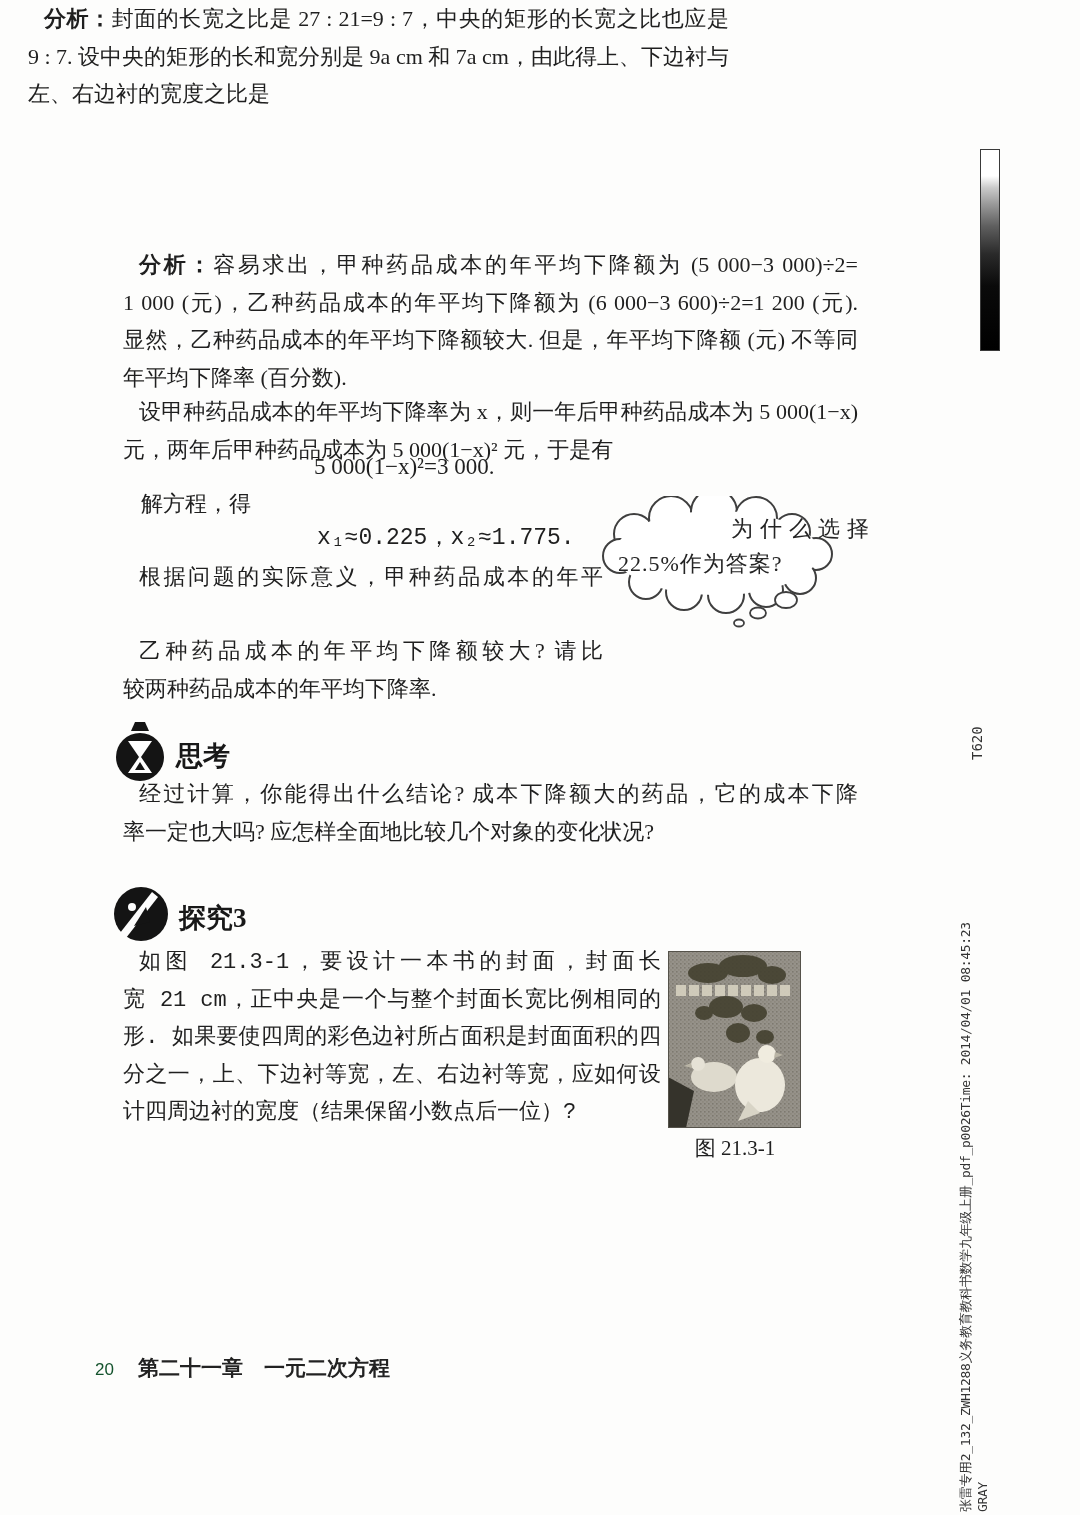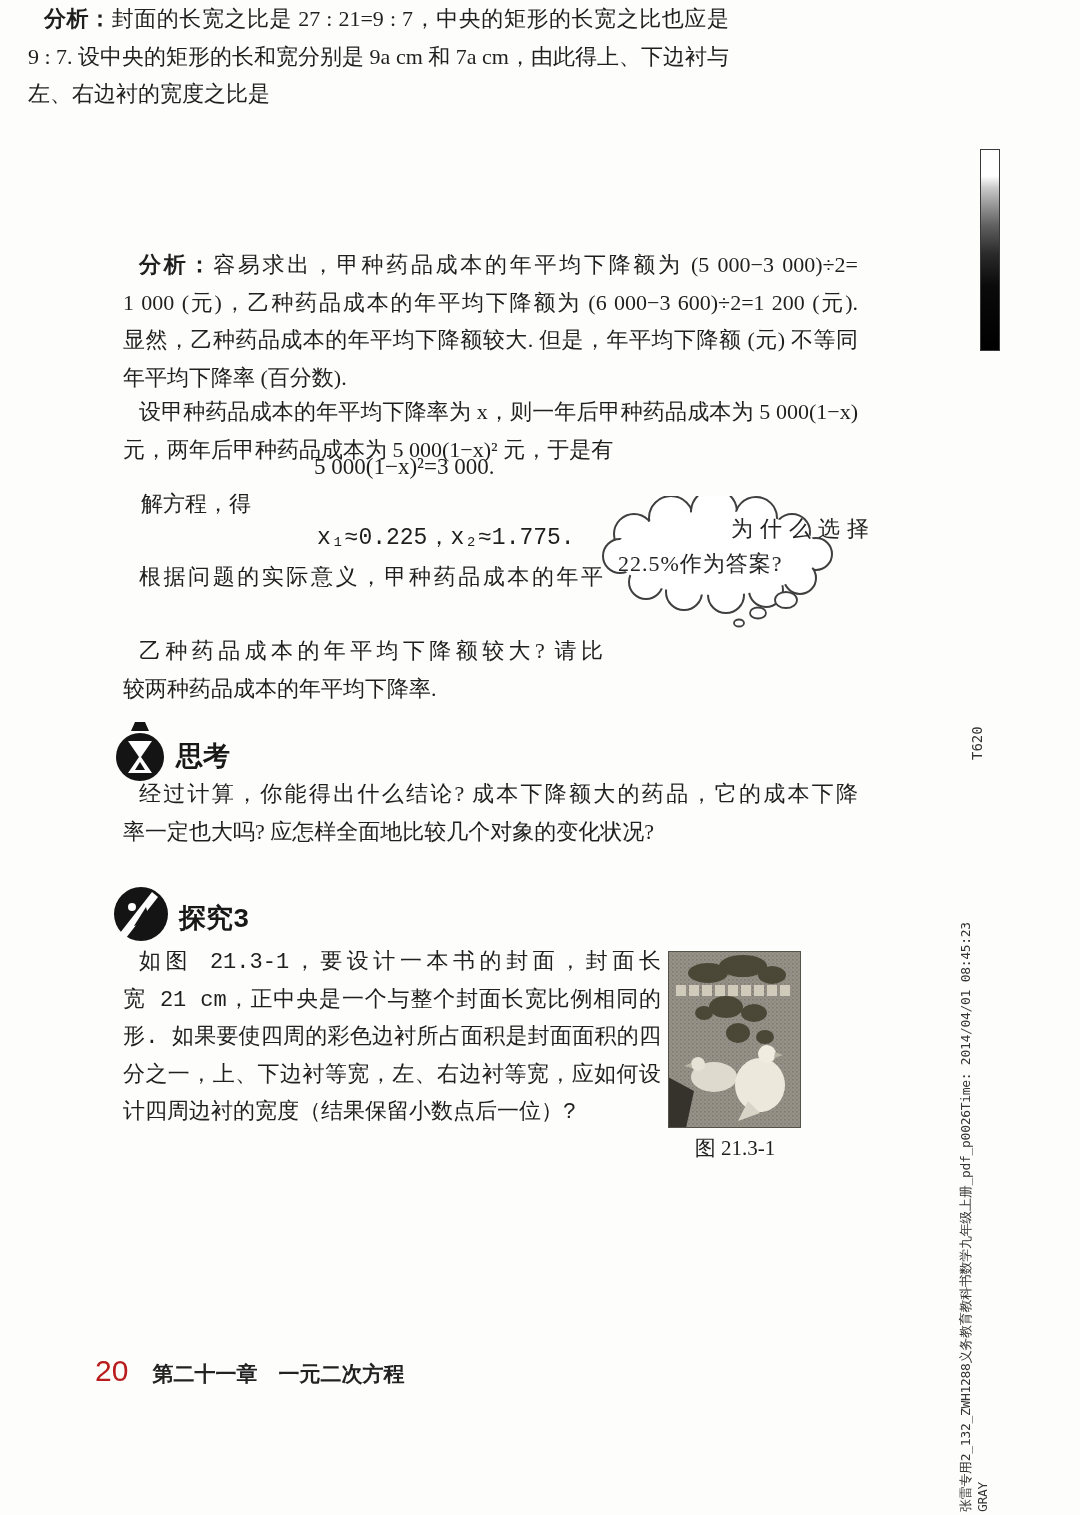--- a/index.html
+++ b/index.html
@@ -4,21 +4,21 @@
 <style>
   html,body{margin:0;padding:0;background:#e8e8e8;}
   #page{position:relative;width:1080px;height:1515px;background:#fdfdfc;overflow:hidden;
         font-family:"Liberation Serif","DejaVu Serif",serif;color:#1f1f1f;}
   .abs{position:absolute;}
   .ln{display:block;height:37.5px;line-height:37.5px;font-size:22px;white-space:nowrap;color:#1f1f1f;padding-left:28px;}
   .jl{white-space:normal;text-align:justify;text-align-last:justify;overflow:hidden;}
   .ind{padding-left:44px;}
   .lbl{font-weight:bold;margin-top:36px;}
   .eq{font-size:23px;line-height:30px;white-space:nowrap;}
-  .sect-title{font-family:Liberation Mono, monospace;font-weight:bold;font-size:27px;color:#181818;}
+  .sect-title{font-family:Liberation Serif, serif;font-weight:bold;font-size:27px;color:#181818;}
   #bar{left:980px;top:149px;width:18px;height:200px;border:1px solid #3a3a3a;
        background:linear-gradient(to bottom,#ffffff 0%,#ffffff 13%,#c9c9c9 19%,#9a9a9a 27%,#5f5f5f 38%,#2a2a2a 52%,#0a0a0a 68%,#000 100%);}
   #p1{left:95px;top:246px;width:763px;}
   #p2{left:95px;top:393px;width:763px;}
   #eq-line{left:314px;top:452px;}
   #solve-line{left:141px;top:489px;font-size:22px;white-space:nowrap;}
   #sol-line{left:317px;top:523px;font-family:Liberation Mono, monospace;}
   #col-result{left:95px;top:558px;width:508px;}
   #col-question{left:95px;top:632px;width:508px;}
   #bubble{left:596px;top:496px;width:246px;height:140px;}
@@ -27,21 +27,21 @@
   #bub2{left:22px;top:53px;letter-spacing:1px;}
   #think-icon{left:114px;top:720px;}
   #think-title{left:176px;top:738px;}
   #think-para{left:95px;top:775px;width:763px;}
   #explore-icon{left:111px;top:884px;}
   #explore-title{left:179px;top:900px;}
   #explore-para{left:95px;top:944px;width:566px;font-family:Liberation Mono, monospace;}
   #cover{left:668px;top:951px;width:133px;height:177px;}
   #fig-caption{left:660px;top:1134px;width:150px;text-align:center;font-size:21px;white-space:nowrap;}
   #footer{left:95px;top:1354px;display:flex;align-items:baseline;gap:24px;}
-  #footer .pg{font-family:"Liberation Sans","DejaVu Sans",sans-serif;font-size:30px;color:#b91c1c;}
+  #footer .pg{font-family:"Liberation Sans","DejaVu Sans",sans-serif;font-size:17px;color:#14532d;}
   #footer .ch{font-family:"Liberation Sans","DejaVu Sans",sans-serif;font-weight:bold;font-size:21px;color:#222;}
   .rot{position:absolute;transform-origin:0 0;transform:rotate(-90deg);
        font-family:"DejaVu Sans Mono","Liberation Mono",monospace;color:#333;}
   #wm{left:957px;top:1512px;font-size:13px;line-height:17px;letter-spacing:-0.3px;width:740px;}
   #code{left:969px;top:760px;font-size:14px;}
 </style>
 </head>
 <body>
 
 <div id="page">

